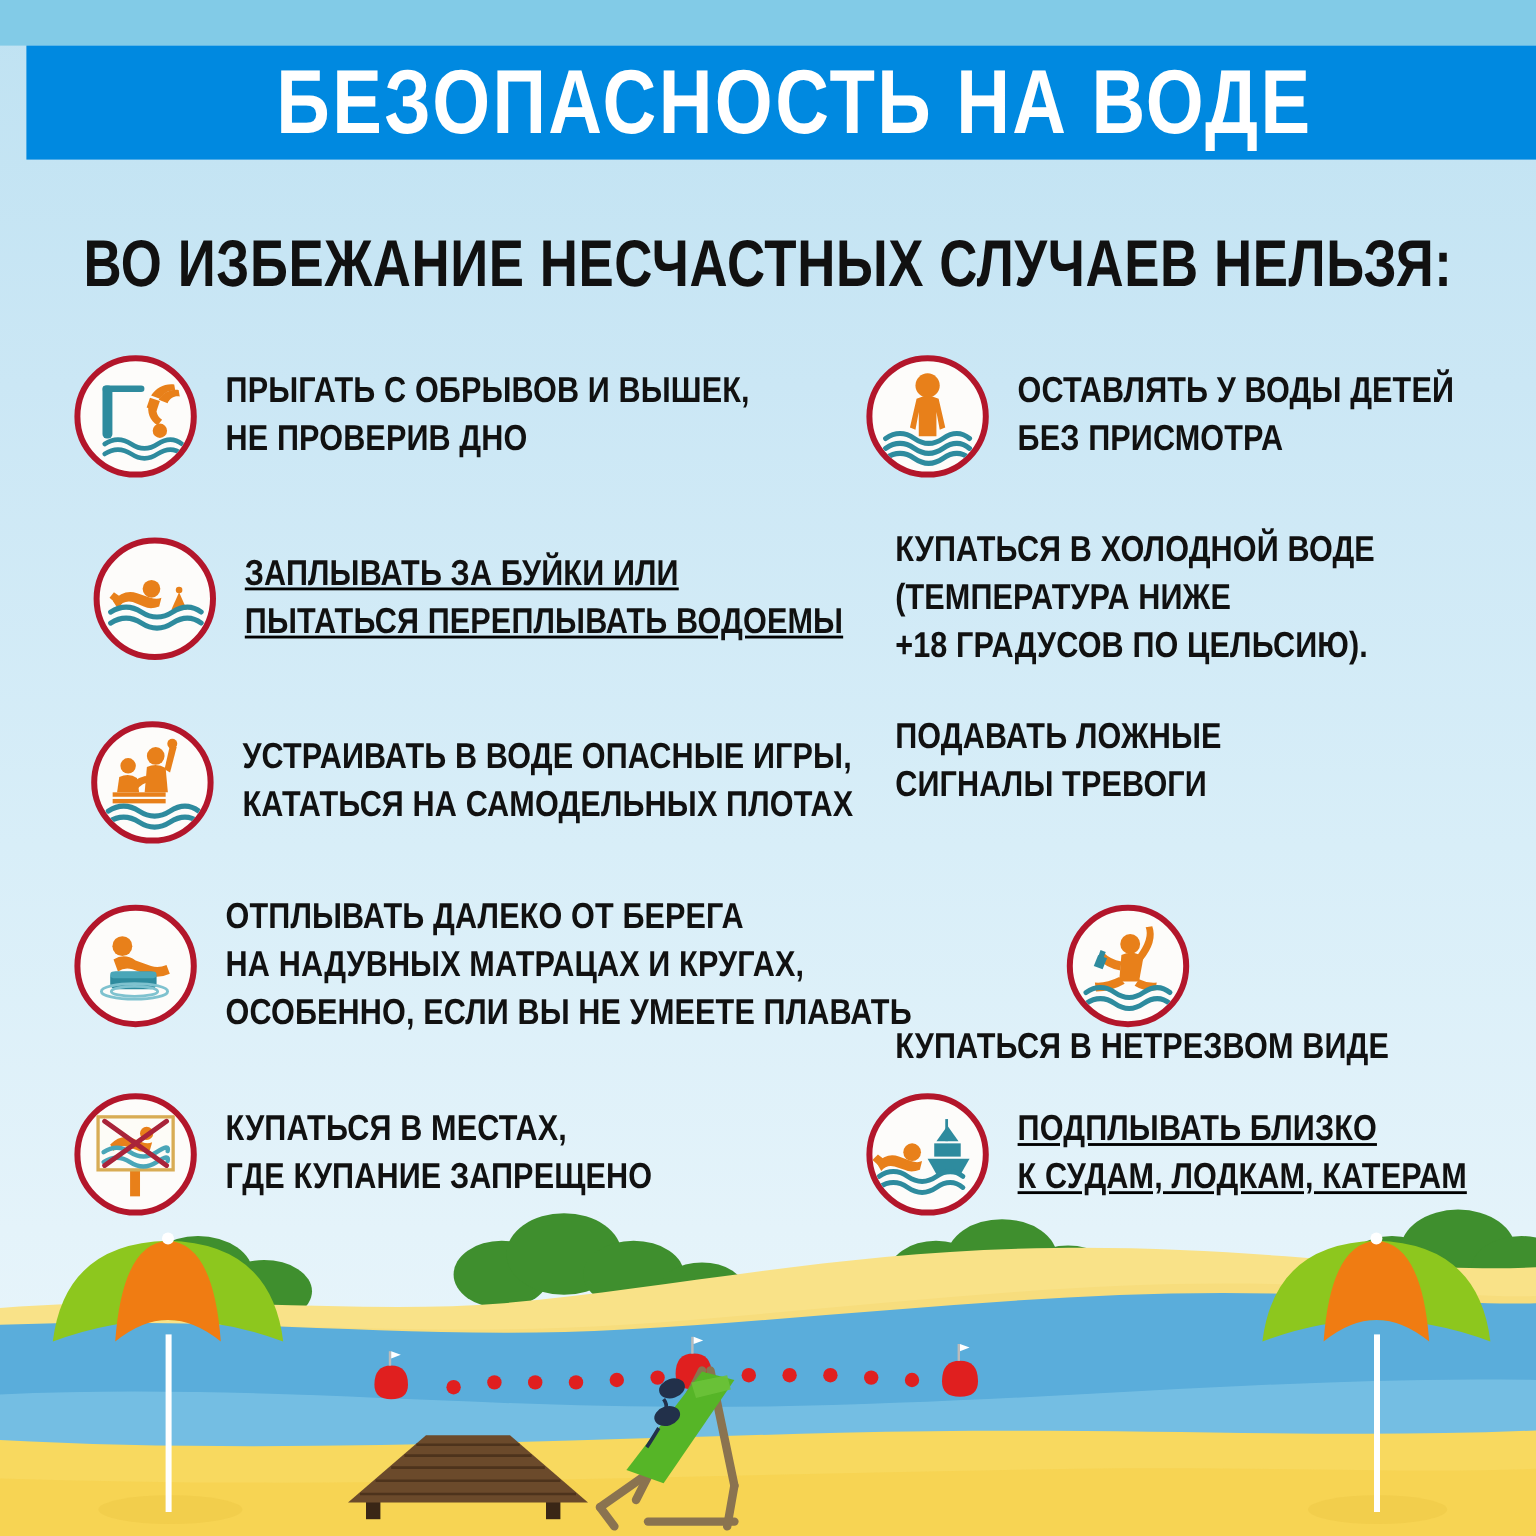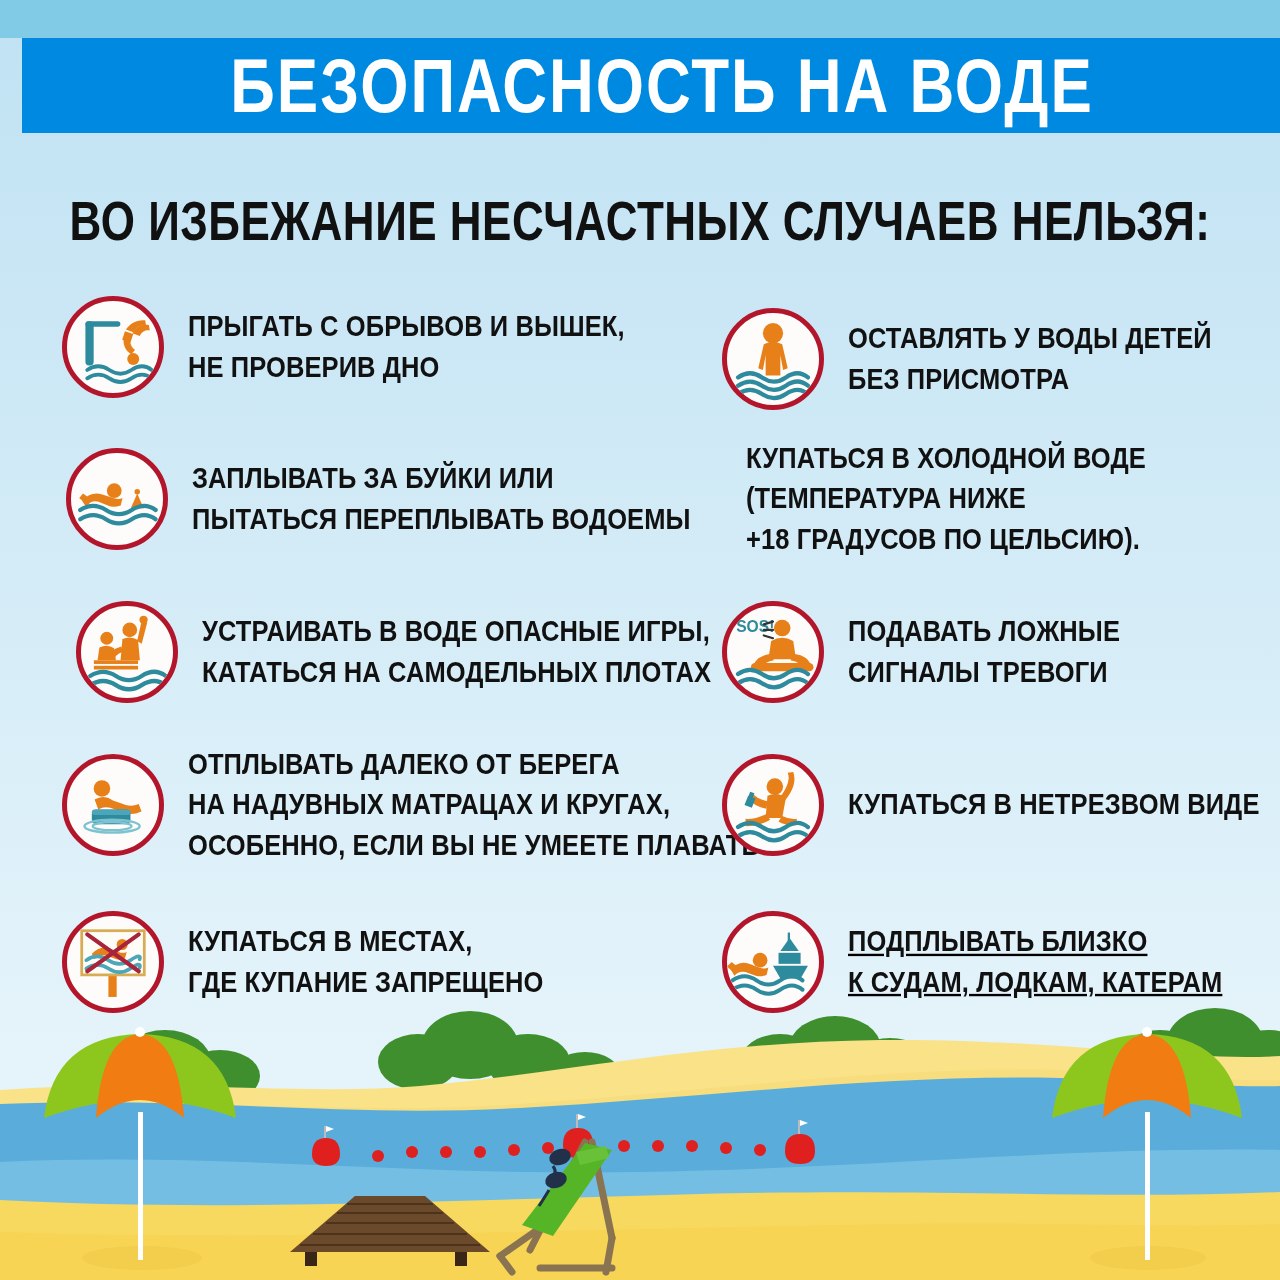--- a/index.html
+++ b/index.html
@@ -119,21 +119,21 @@
               <path d="M22 84 q12 -8 24 0 t24 0 t22 0"></path>
             </g>
           </svg>
         </div>
         <div class="rule-text">
           <span class="ln">ПРЫГАТЬ С ОБРЫВОВ И ВЫШЕК,</span>
           <span class="ln">НЕ ПРОВЕРИВ ДНО</span>
         </div>
       </div>
 
-      <div class="rule" style="top:152px;left:4px;">
+      <div class="rule" style="top:152px;left:16px;text-decoration:underline;">
         <div class="badge">
           <svg viewBox="0 0 100 100">
             <g fill="#e8801a">
               <circle cx="47" cy="41" r="8"></circle>
               <path d="M12 52 q10 -11 22 -7 l12 4 q6 2 10 0 l-2 8 q-8 3 -14 0 l-10 -4 q-8 -2 -14 5 z"></path>
               <path d="M13 44 l10 7 -5 6 -9 -8 z"></path>
             </g>
             <path d="M72 44 l7 16 h-14 z" fill="#e8801a"></path>
             <circle cx="72" cy="42" r="3" fill="#e8801a"></circle>
             <g fill="none" stroke="#2e8b9e" stroke-width="4.6" stroke-linecap="round">
@@ -218,21 +218,21 @@
         <div class="rule-text">
           <span class="ln">КУПАТЬСЯ В МЕСТАХ,</span>
           <span class="ln">ГДЕ КУПАНИЕ ЗАПРЕЩЕНО</span>
         </div>
       </div>
 
     </div>
 
     <div class="col col-right">
 
-      <div class="rule" style="top:12px;left:0;">
+      <div class="rule" style="top:0px;left:0;">
         <div class="badge">
           <svg viewBox="0 0 100 100">
             <g fill="#e8801a">
               <circle cx="50" cy="22" r="11"></circle>
               <path d="M40 34 q10 -5 20 0 l6 26 -5 2 -3 -16 v22 h-16 v-22 l-3 16 -5 -2 z"></path>
             </g>
             <g fill="none" stroke="#2e8b9e" stroke-width="4.6" stroke-linecap="round">
               <path d="M12 70 q13 -9 26 0 t26 0 t24 0"></path>
               <path d="M12 79 q13 -9 26 0 t26 0 t24 0"></path>
               <path d="M12 88 q13 -9 26 0 t26 0 t24 0"></path>
@@ -247,48 +247,27 @@
 
       <div class="rule" style="top:152px;left:0;">
         <div class="rule-text">
           <span class="ln">КУПАТЬСЯ В ХОЛОДНОЙ ВОДЕ</span>
           <span class="ln">(ТЕМПЕРАТУРА НИЖЕ</span>
           <span class="ln">+18 ГРАДУСОВ ПО ЦЕЛЬСИЮ).</span>
         </div>
       </div>
 
       <div class="rule" style="top:305px;left:0;">
-        <div class="badge">
-          <svg viewBox="0 0 100 100">
-            <text x="10" y="28" font-family="Liberation Sans, sans-serif" font-size="17" font-weight="bold" fill="#2e8b9e">SOS!</text>
-            <g stroke="#333" stroke-width="2.4" stroke-linecap="round">
-              <line x1="40" y1="20" x2="50" y2="17"></line>
-              <line x1="40" y1="26" x2="50" y2="26"></line>
-              <line x1="40" y1="32" x2="50" y2="35"></line>
-            </g>
-            <g fill="#e8801a">
-              <circle cx="60" cy="24" r="9"></circle>
-              <path d="M48 38 q12 -7 24 0 l3 20 h-30 z"></path>
-              <path d="M28 68 q2 -14 20 -16 l3 7 q-12 2 -14 11 z"></path>
-              <path d="M92 68 q-2 -14 -20 -16 l-3 7 q12 2 14 11 z"></path>
-              <rect x="26" y="62" width="68" height="9" rx="4.5"></rect>
-            </g>
-            <g fill="none" stroke="#2e8b9e" stroke-width="4.6" stroke-linecap="round">
-              <path d="M12 74 q13 -9 26 0 t26 0 t24 0"></path>
-              <path d="M12 84 q13 -9 26 0 t26 0 t24 0"></path>
-            </g>
-          </svg>
-        </div>
         <div class="rule-text">
           <span class="ln">ПОДАВАТЬ ЛОЖНЫЕ</span>
           <span class="ln">СИГНАЛЫ ТРЕВОГИ</span>
         </div>
       </div>
 
-      <div class="rule" style="top:458px;left:0;">
+      <div class="rule" style="top:458px;left:0;flex-direction:column;">
         <div class="badge">
           <svg viewBox="0 0 100 100">
             <g fill="#e8801a">
               <circle cx="52" cy="30" r="9"></circle>
               <path d="M44 40 q11 -5 20 2 l-4 22 h-18 z"></path>
               <path d="M58 41 q12 -16 8 -26 l6 -1 q5 14 -9 31 z"></path>
               <path d="M44 46 q-10 -2 -16 -8 l-5 5 q7 9 20 11 z"></path>
               <path d="M42 60 q-12 6 -22 5 l1 8 q14 0 26 -7 z"></path>
               <path d="M60 62 q8 4 16 3 l-1 7 q-11 1 -19 -4 z"></path>
             </g>

